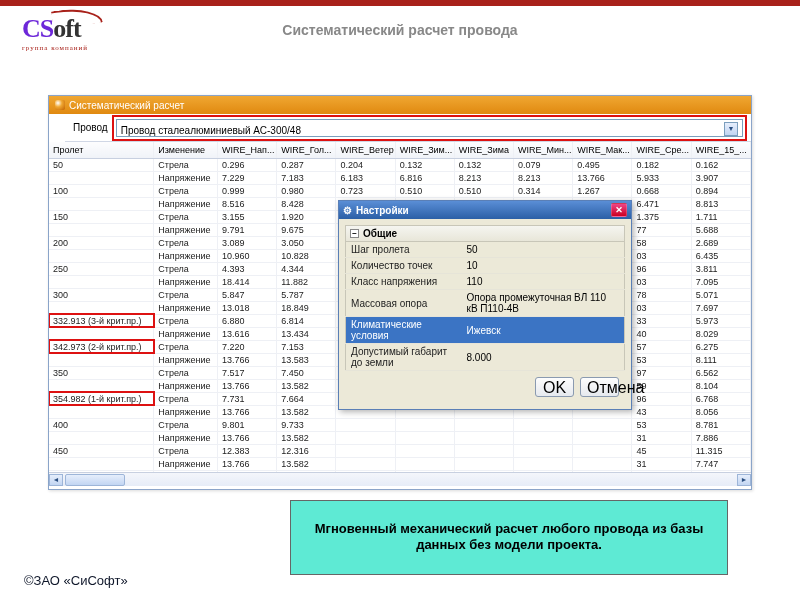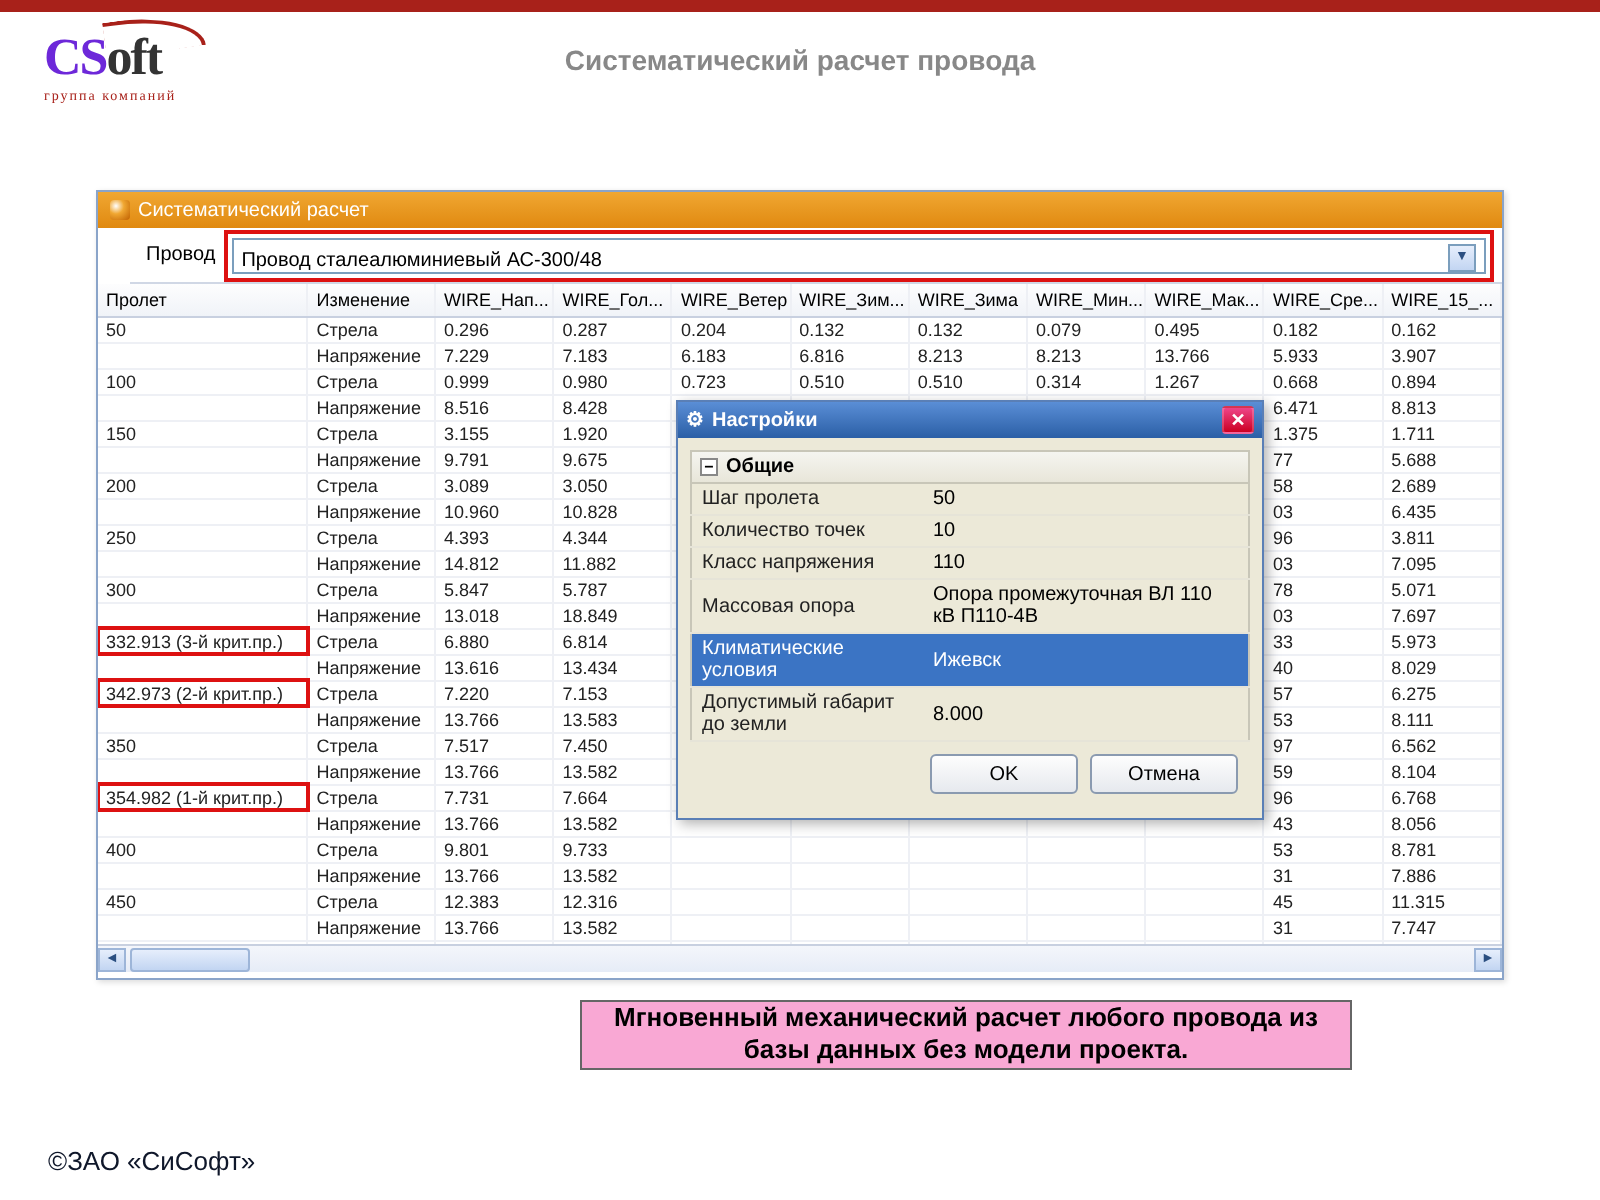--- a/index.html
+++ b/index.html
@@ -214,32 +214,32 @@
     font-size: 10px;
     height: 14px;
   }
   table.props td:first-child { width: 116px; color: #222; }
   table.props tr.sel td { background: #3b74c4; color: #fff; margin-left: 12px; }
   .dlg-buttons {
     display: flex; justify-content: flex-end;
     gap: 6px; padding: 6px;
   }
   .dlg-buttons button {
-    width: 74px; height: 20px;
+    width: 39px; height: 20px;
     border: 1px solid #8a9ab0;
     background: linear-gradient(#fdfdfd,#e6e9ee);
-    font-size: 10px;
+    font-size: 16px;
     border-radius: 3px;
   }
   .callout {
     position: absolute;
     left: 290px; top: 500px;
-    width: 386px;
-    padding: 0 10px;
-    background: #f9a8d4;
+    width: 438px;
+    padding: 20px 10px;
+    background: #5eead4;
     border: 1.5px solid #666;
     font-size: 13px;
     color: #000;
     text-align: center;
     font-weight: bold;
     line-height: 1.25;
   }
   .footer {
     position: absolute;
     left: 24px; bottom: 12px;
@@ -416,21 +416,21 @@
             <td class="num"></td>
             <td class="num"></td>
             <td class="num"></td>
             <td class="num"></td>
             <td class="num">96</td>
             <td class="num">3.811</td>
           </tr>
           <tr>
             <td></td>
             <td>Напряжение</td>
-            <td class="num">14.812</td>
+            <td class="num">18.414</td>
             <td class="num">11.882</td>
             <td class="num"></td>
             <td class="num"></td>
             <td class="num"></td>
             <td class="num"></td>
             <td class="num"></td>
             <td class="num">03</td>
             <td class="num">7.095</td>
           </tr>
           <tr>

